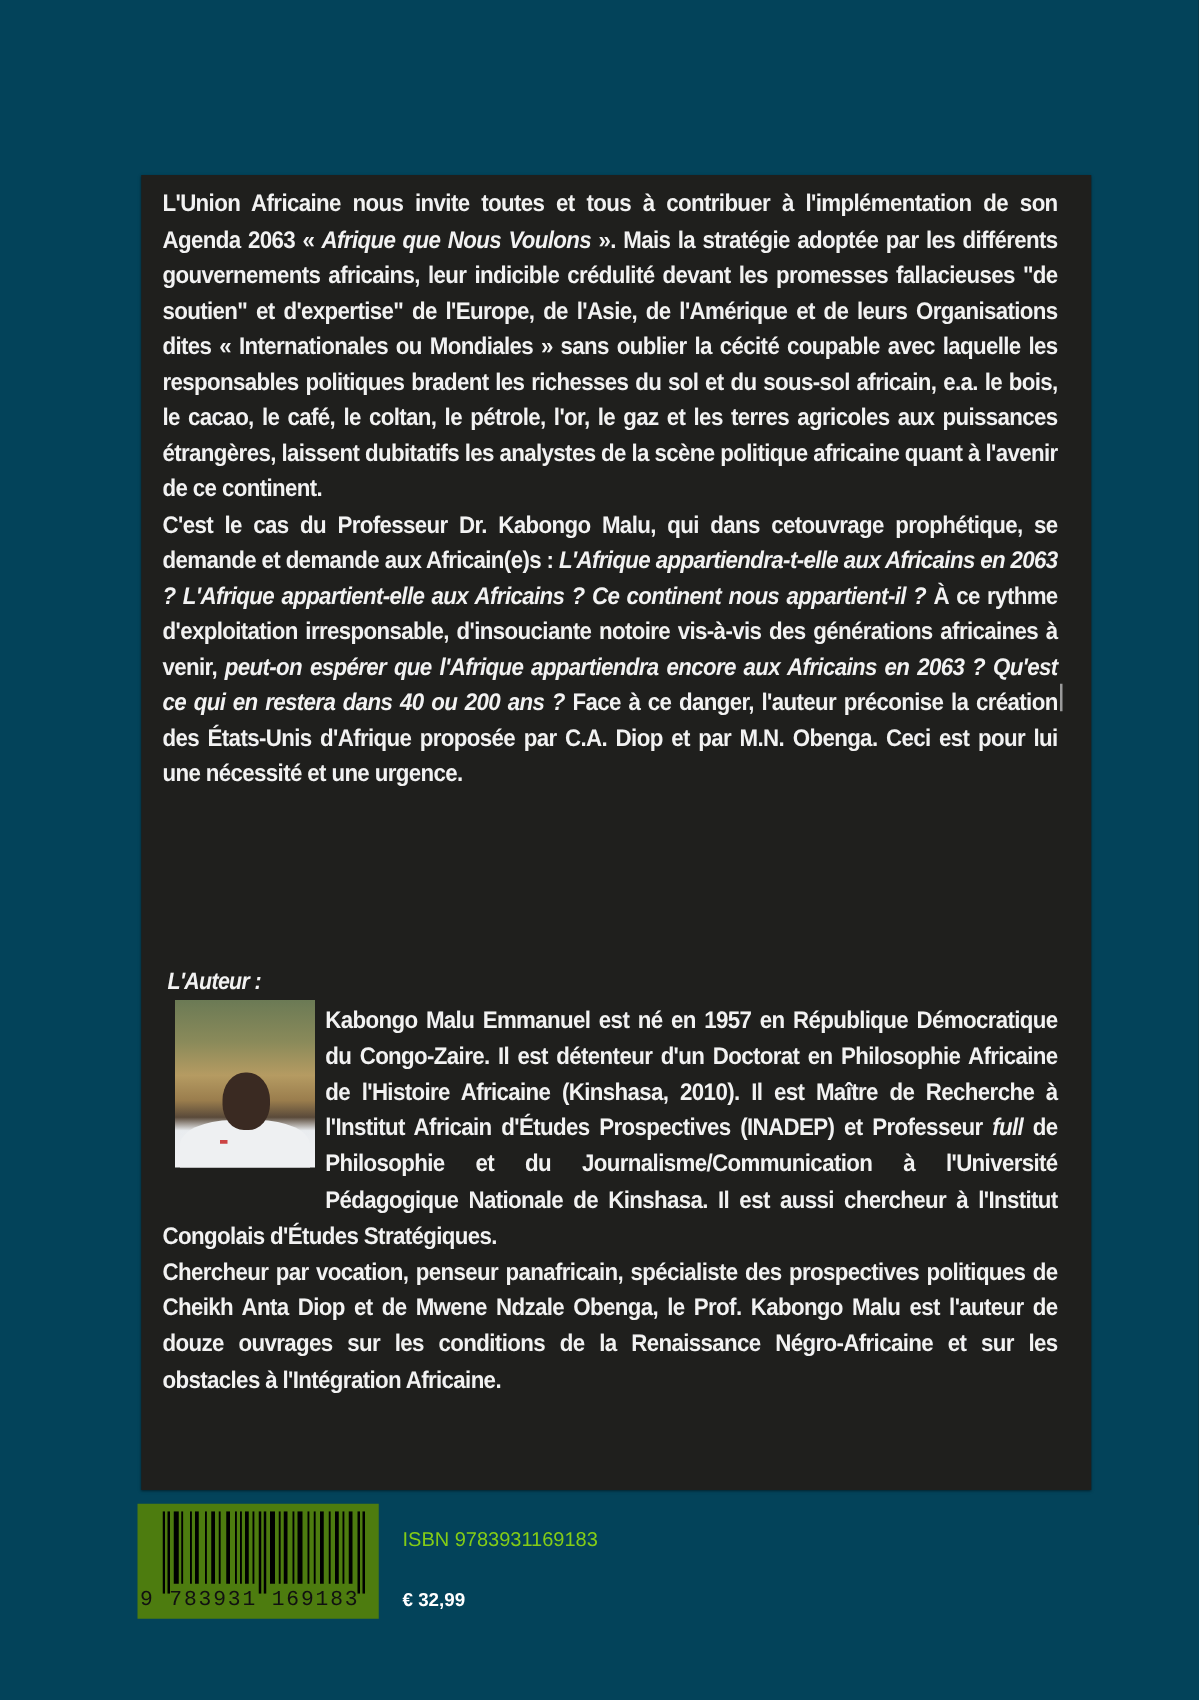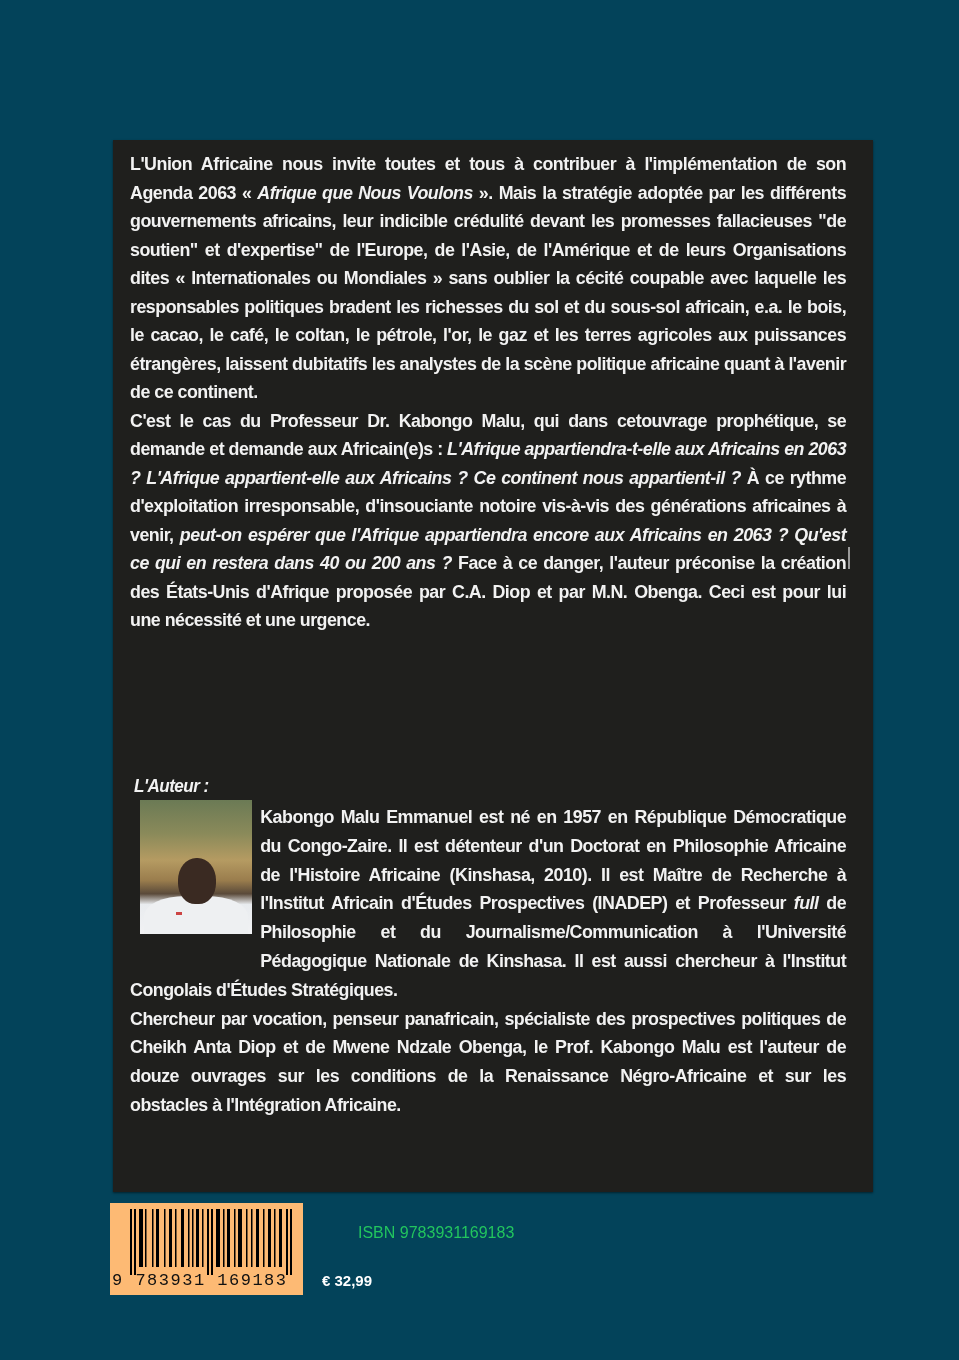--- a/index.html
+++ b/index.html
@@ -64,33 +64,33 @@
     font-size: 19.2px; line-height: 28.8px;
     letter-spacing: -0.55px;
     transform: scaleX(0.93); transform-origin: left top;
     width: 770px;
     text-align: justify;
   }
   .bio .float-pad { float: left; width: 140px; height: 144px; }
   .bio p { margin: 0; }
   .barcode {
     position: absolute; left: 110px; top: 1203px;
-    width: 193px; height: 92px; background: #fdba74;
+    width: 193px; height: 92px; background: #4d7c0f;
   }
   .barcode .bars {
     position: absolute; left: 20px; top: 6px; width: 162px; height: 66px;
   }
   .barcode .digits {
     position: absolute; left: 2px; top: 68px; width: 190px;
     font-family: "Liberation Mono", monospace; font-size: 17px;
     color: #111; letter-spacing: 1.5px; white-space: pre;
   }
   .isbn {
     position: absolute; left: 322px; top: 1224px;
-    color: #22c55e; font-size: 16px; font-family: "Liberation Sans", sans-serif; margin-left: 36px;
+    color: #84cc16; font-size: 16px; font-family: "Liberation Sans", sans-serif;
   }
   .price {
     position: absolute; left: 322px; top: 1272px;
     color: #ffffff; font-size: 15px; font-weight: bold; font-family: "Liberation Sans", sans-serif; text-align: center;
   }
 </style>
 </head>
 <body>
 
 <div class="panel"></div>

